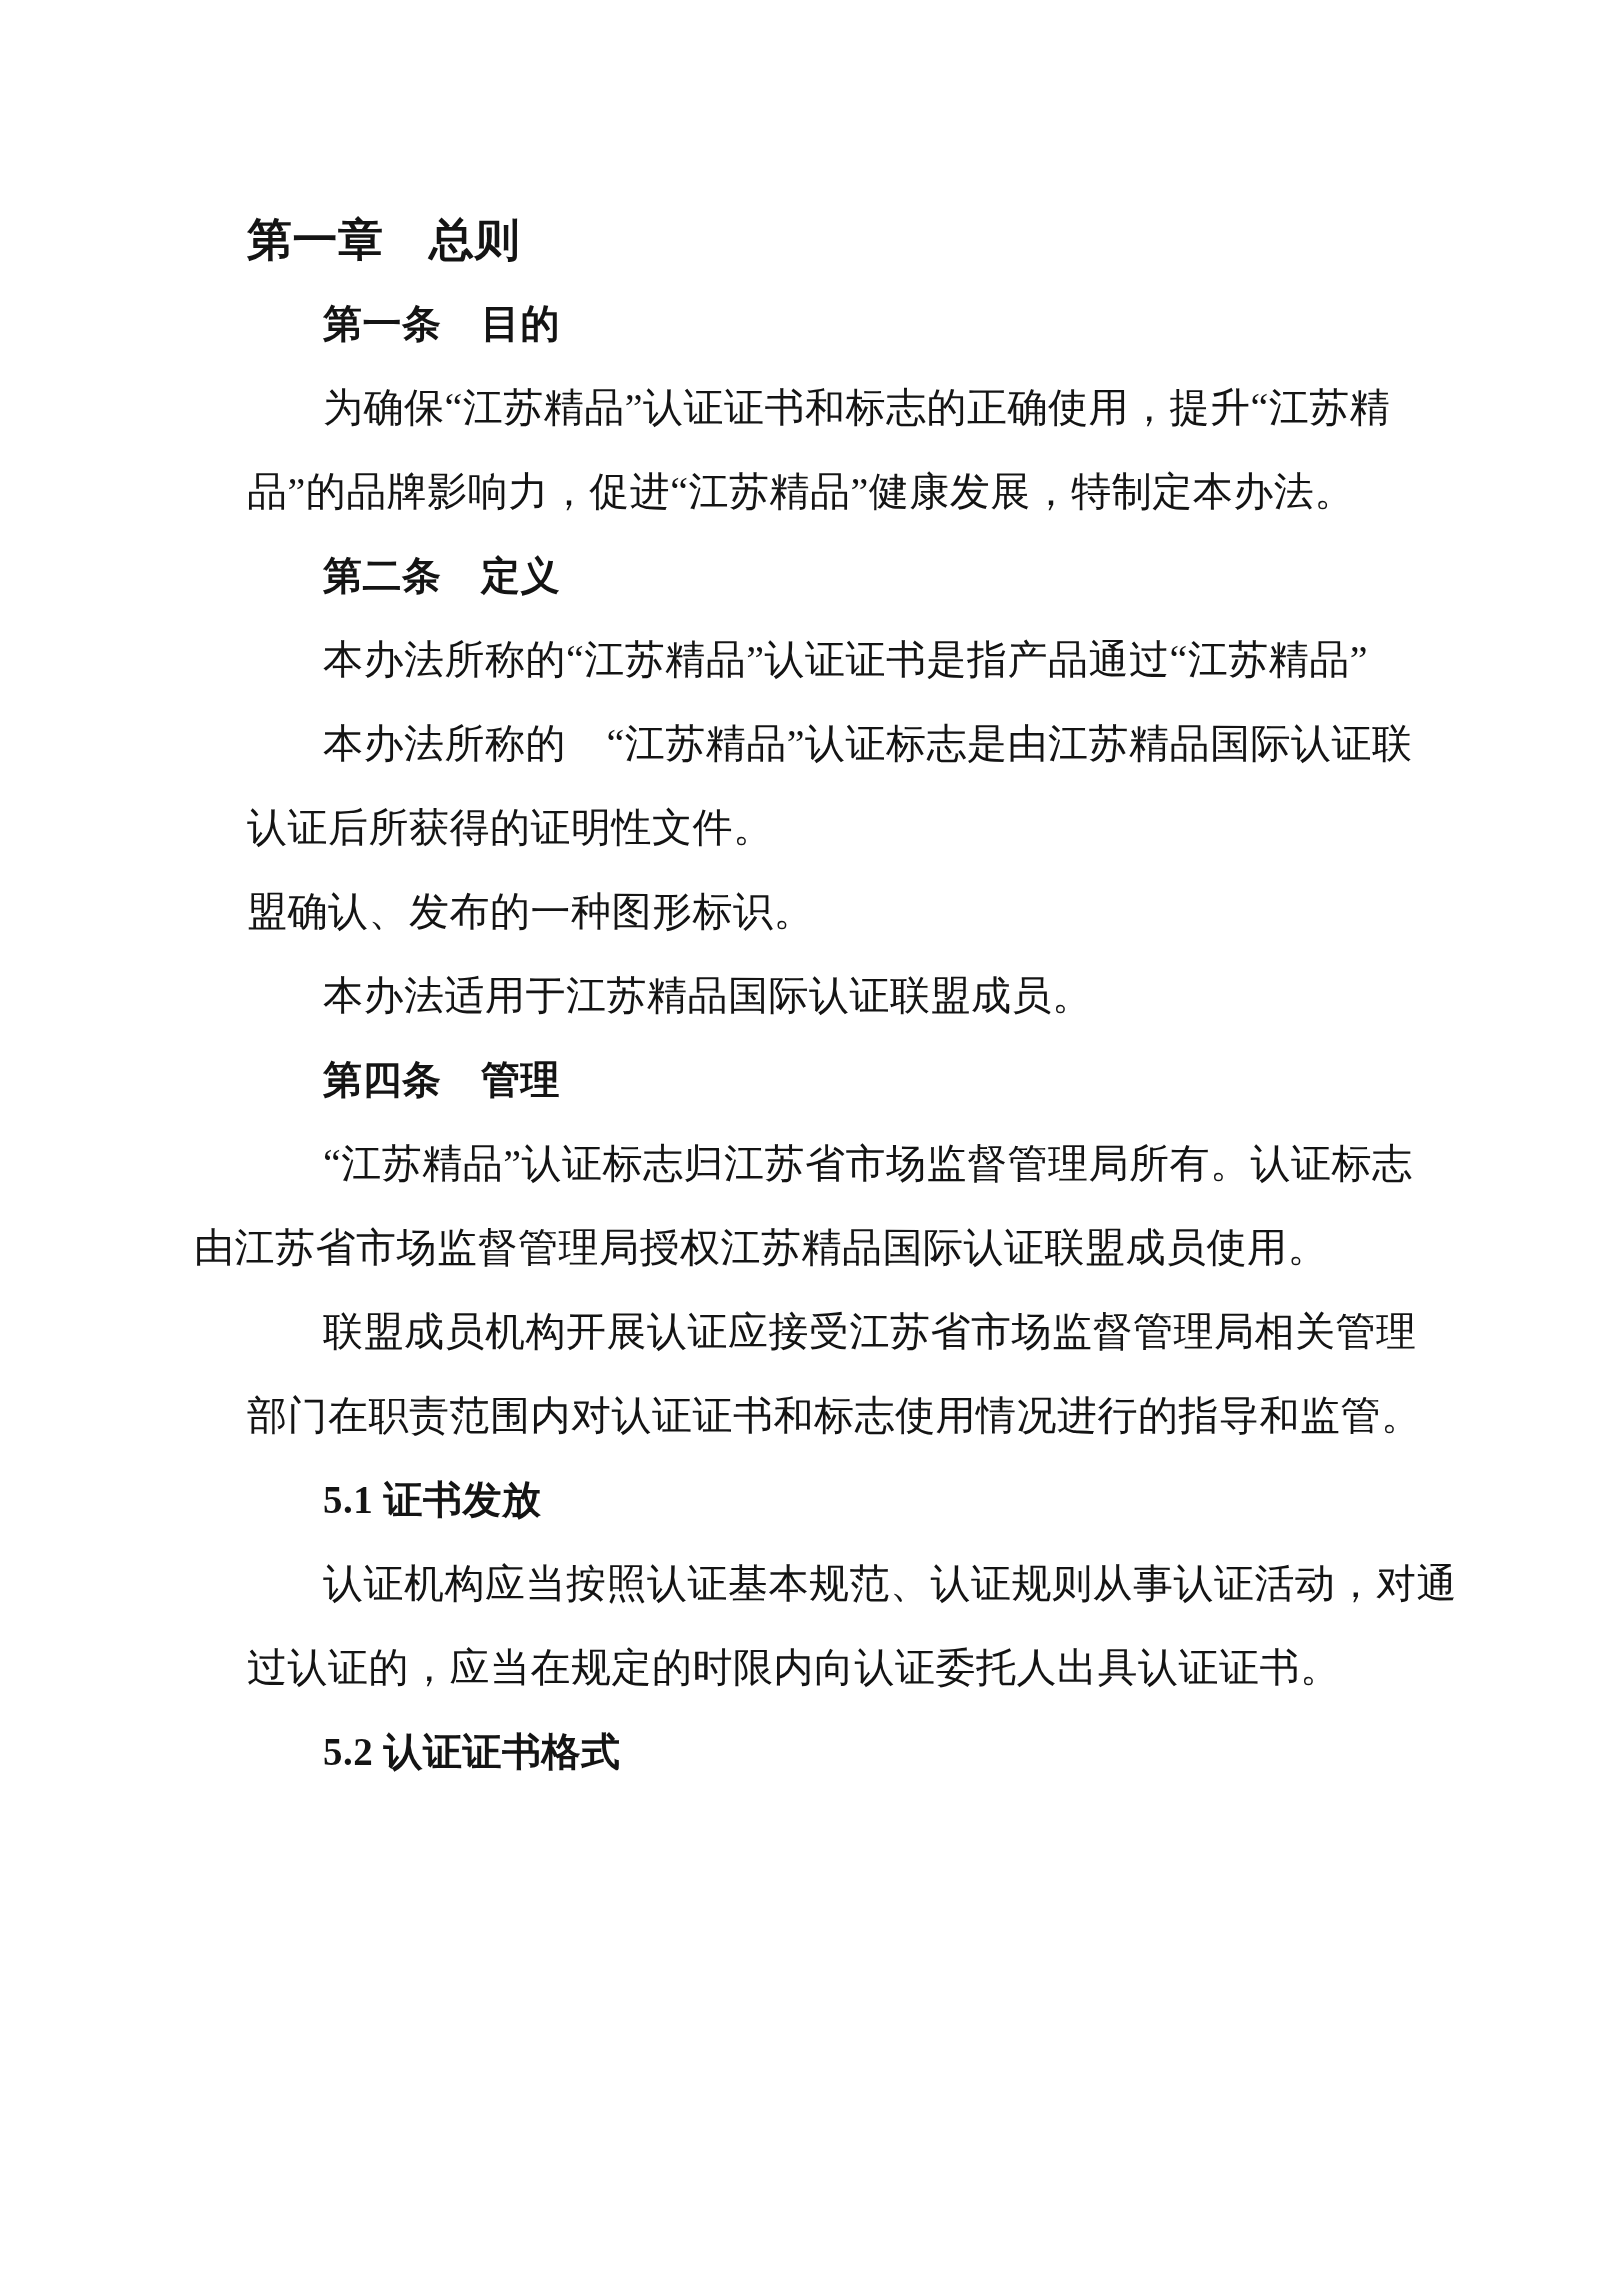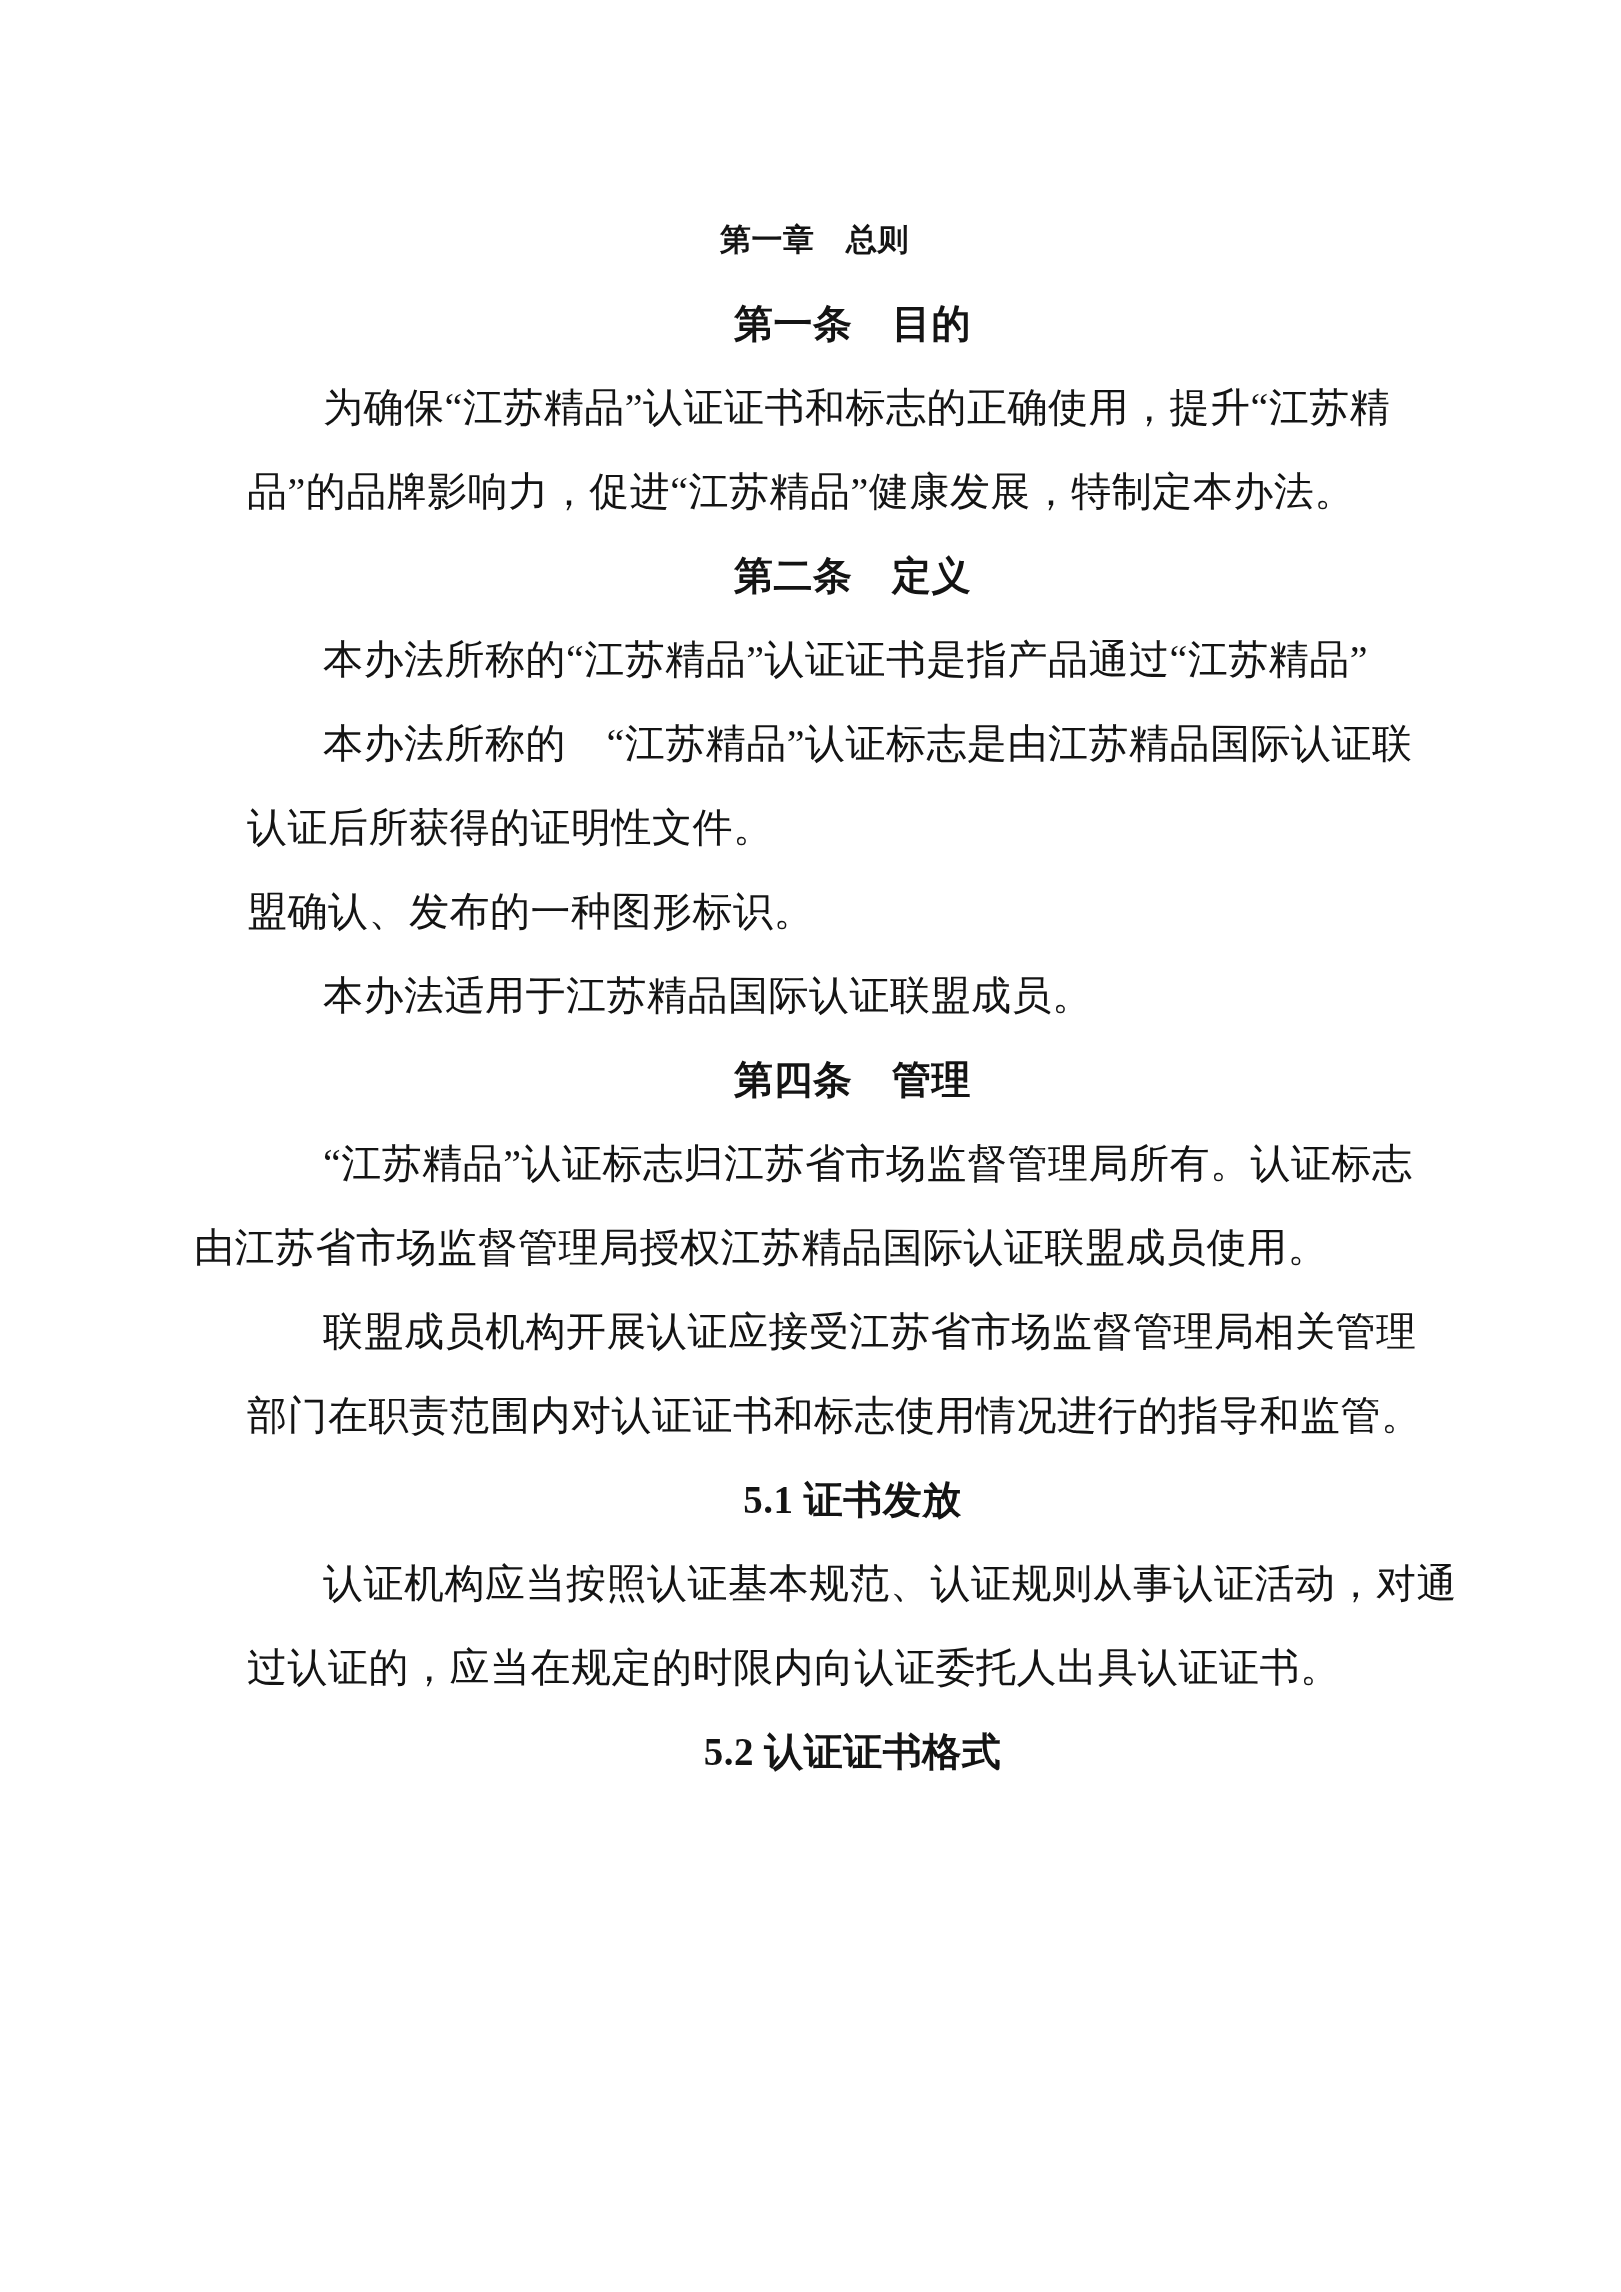--- a/index.html
+++ b/index.html
@@ -20,28 +20,27 @@
   }
   .line {
     height: 84px;
     line-height: 84px;
     font-size: 40px;
     white-space: pre;
     letter-spacing: 0.5px;
   }
   .line.chapter {
     font-weight: bold;
-    text-align: center;
-    font-size: 31px;
+    text-align: left;
+    font-size: 45px;
   }
   .line.article {
     font-weight: bold;
     text-indent: 76px;
     font-size: 39px;
-    text-align: center;
   }
   .line.first {
     text-indent: 76px;
   }
   .line.cont {
     text-indent: 0;
   }
   .line.cont-out {
     text-indent: 0;
     margin-left: -53px;

